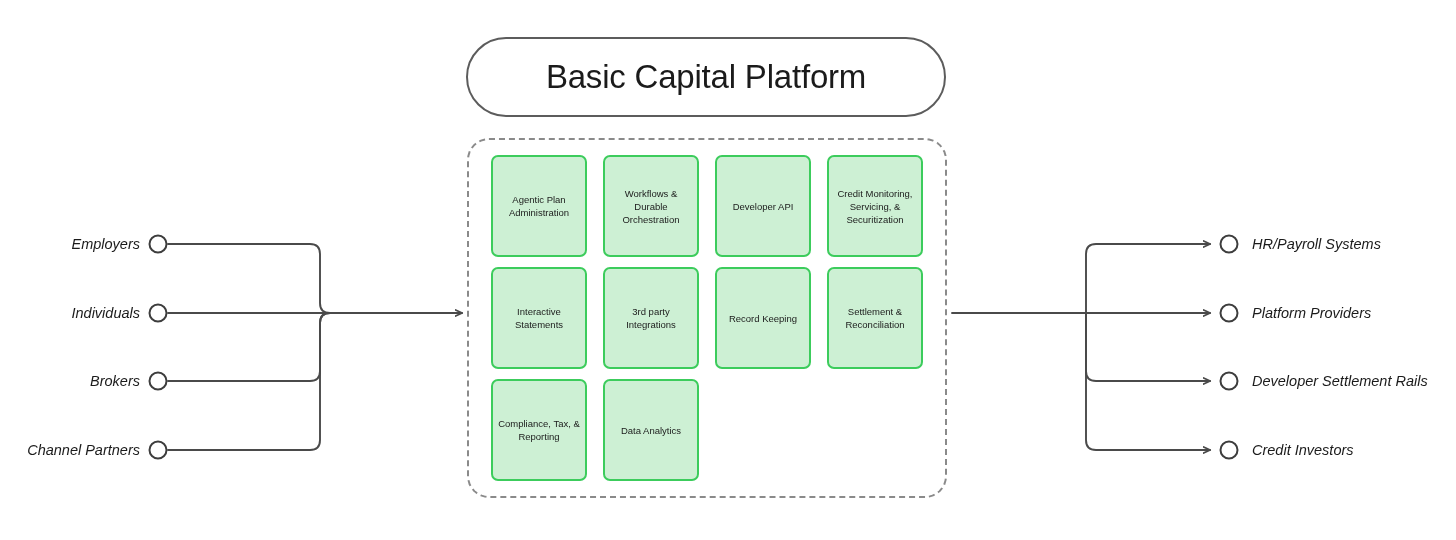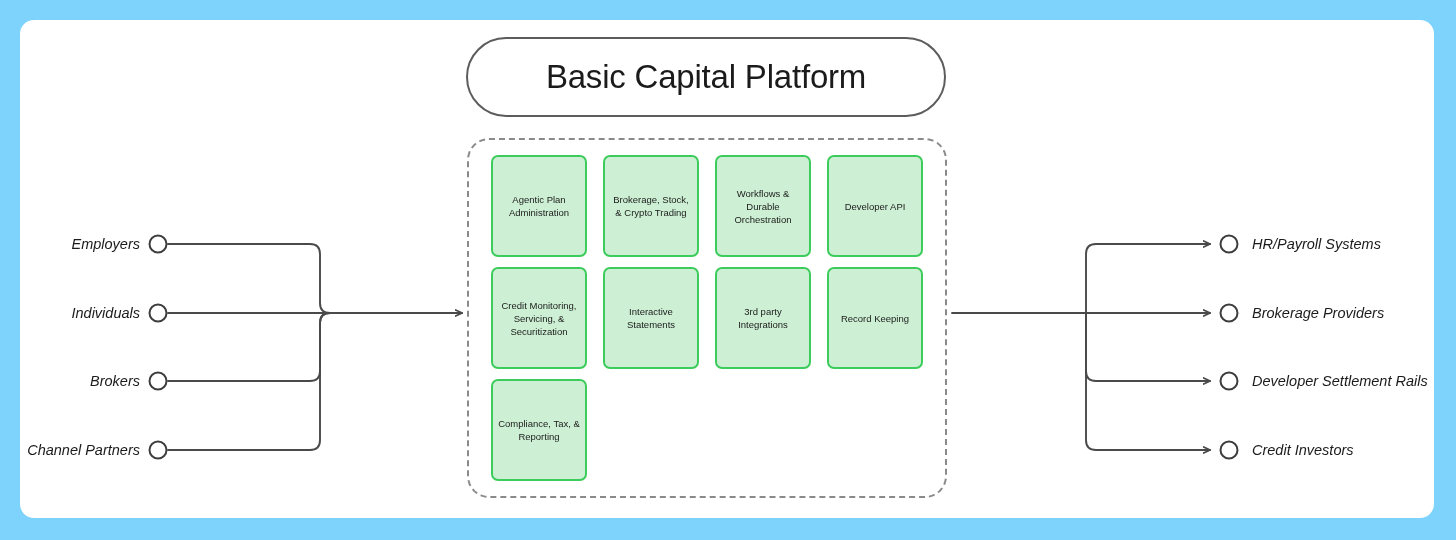--- a/index.html
+++ b/index.html
@@ -11,21 +11,21 @@
     width: 1456px;
     height: 540px;
     overflow: hidden;
     font-family: "Liberation Sans", sans-serif;
   }
 
   #stage {
     position: relative;
     width: 1456px;
     height: 540px;
-    background: #7dd3fc;
+    background: #ffffff;
   }
 
   
   #card {
     position: absolute;
     left: 20px;
     top: 20px;
     width: 1414px;
     height: 498px;
     background: #ffffff;
@@ -192,24 +192,20 @@
   </div>
 
   <div id="platform-box"></div>
 
   <div id="cap-grid">
     <div class="cap">
       <span class="caplabel">Agentic Plan
 Administration</span>
     </div>
     <div class="cap">
-      <span class="caplabel">Brokerage, Stock,
-&amp; Crypto Trading</span>
-    </div>
-    <div class="cap">
       <span class="caplabel">Workflows &amp;
 Durable
 Orchestration</span>
     </div>
     <div class="cap">
       <span class="caplabel">Developer API</span>
     </div>
 
     <div class="cap">
       <span class="caplabel">Credit Monitoring,
@@ -222,22 +218,29 @@
     </div>
     <div class="cap">
       <span class="caplabel">3rd party
 Integrations</span>
     </div>
 
     <div class="cap">
       <span class="caplabel">Record Keeping</span>
     </div>
     <div class="cap">
+      <span class="caplabel">Settlement &amp;
+Reconciliation</span>
+    </div>
+    <div class="cap">
       <span class="caplabel">Compliance, Tax, &amp;
 Reporting</span>
+    </div>
+    <div class="cap">
+      <span class="caplabel">Data Analytics</span>
     </div>
   </div>
 
   <div id="left-labels">
     <div class="endpoint left" style="top:234px">
       <span>Employers</span>
     </div>
     <div class="endpoint left" style="top:303px">
       <span>Individuals</span>
     </div>
@@ -247,21 +250,21 @@
     <div class="endpoint left" style="top:440px">
       <span>Channel Partners</span>
     </div>
   </div>
 
   <div id="right-labels">
     <div class="endpoint right" style="top:234px">
       <span>HR/Payroll Systems</span>
     </div>
     <div class="endpoint right" style="top:303px">
-      <span>Brokerage Providers</span>
+      <span>Platform Providers</span>
     </div>
     <div class="endpoint right" style="top:371px">
       <span>Developer Settlement Rails</span>
     </div>
     <div class="endpoint right" style="top:440px">
       <span>Credit Investors</span>
     </div>
   </div>
 
 </div>

